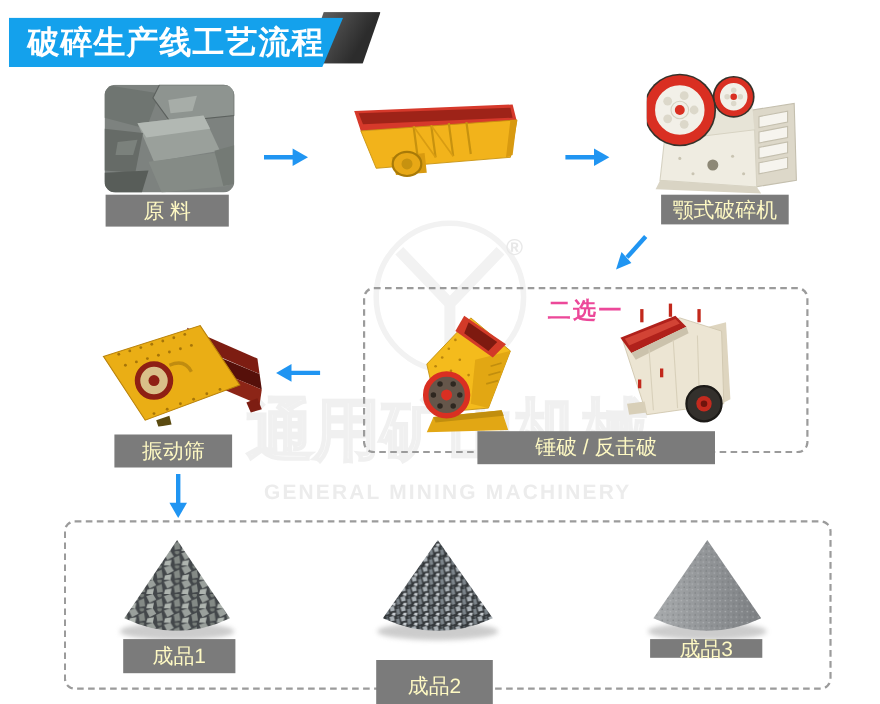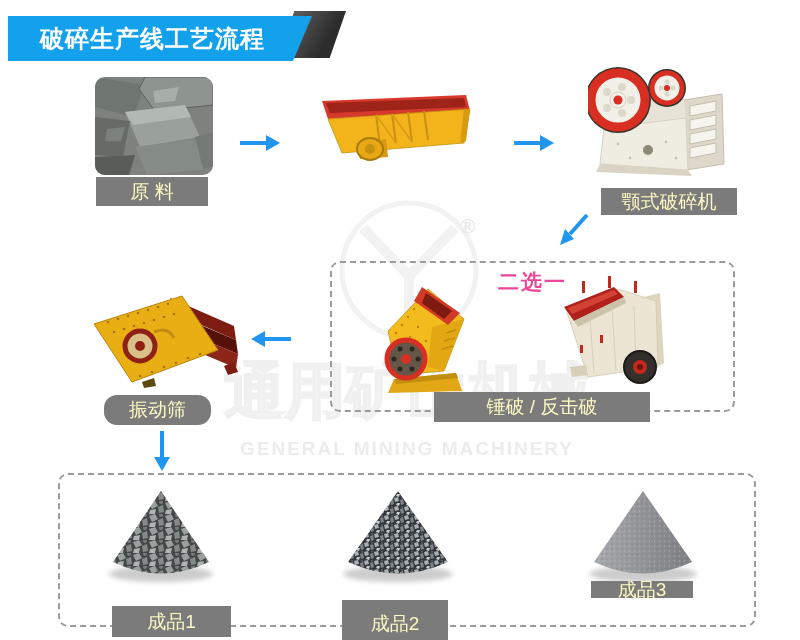--- a/index.html
+++ b/index.html
@@ -13,22 +13,22 @@
     background:linear-gradient(120deg,#6d6d6d 0%,#2c2c2c 70%);
     clip-path:polygon(24% 0,100% 0,76% 100%,0 100%);
   }
   .banner{
     position:absolute;left:8px;top:16px;width:304px;height:45px;z-index:2;
     background:#14a1ec;
     clip-path:polygon(0 0,100% 0,calc(100% - 19px) 100%,0 100%);
     display:flex;align-items:center;
   }
   .banner .t{
-    color:#ffffff;font-size:24px;font-weight:bold;letter-spacing:1px;
-    padding-left:32px;white-space:nowrap;
+    color:#ffffff;font-size:29px;font-weight:bold;letter-spacing:1px;
+    padding-left:17px;white-space:nowrap;
   }
   
   .lbl{
     position:absolute;background:#7b7b7b;color:#fef9c3;z-index:3;
     display:flex;align-items:center;justify-content:center;
     font-size:19px;white-space:nowrap;
   }
   
   .dash-box{
     position:absolute;border:2px dashed #9b9b9b;border-radius:10px;
@@ -138,21 +138,21 @@
   <svg class="img-abs" style="left:238px;top:133px;" width="44" height="20" viewBox="0 0 44 20">
     <line x1="2" y1="10" x2="31" y2="10" stroke="#2095f2" stroke-width="4"></line>
     <polygon points="42,10 28,2 28,18" fill="#2095f2"></polygon>
   </svg>
   <svg class="img-abs" style="left:512px;top:133px;" width="44" height="20" viewBox="0 0 44 20">
     <line x1="2" y1="10" x2="31" y2="10" stroke="#2095f2" stroke-width="4"></line>
     <polygon points="42,10 28,2 28,18" fill="#2095f2"></polygon>
   </svg>
 
   <div class="lbl" style="left:96px;top:177px;width:112px;height:29px;">原 料</div>
-  <div class="lbl" style="left:601px;top:188px;width:136px;height:27px;font-family:Liberation Mono, monospace;">颚式破碎机</div>
+  <div class="lbl" style="left:601px;top:177px;width:116px;height:27px;font-family:Liberation Mono, monospace;">颚式破碎机</div>
 
   <svg class="img-abs" style="left:556px;top:212px;" width="36" height="36" viewBox="0 0 36 36">
     <line x1="31" y1="3" x2="14" y2="22" stroke="#2095f2" stroke-width="4"></line>
     <polygon points="4,33 18,27 9,17" fill="#2095f2"></polygon>
   </svg>
 
   <div class="dash-box" style="left:330px;top:261px;width:401px;height:147px;">
     <div class="choice-note">二选一</div>
 
     <svg class="img-abs" style="left:44px;top:18px;" width="100" height="118" viewBox="0 0 100 118">
@@ -234,21 +234,21 @@
       <circle cx="92" cy="75" r="1.3"></circle>
         <circle cx="104" cy="70" r="1.3"></circle>
         <circle cx="116" cy="66" r="1.3"></circle>
     </g>
     <path d="M70,44 q14,-6 20,6" fill="none" stroke="#c08c10" stroke-width="3"></path>
     <circle cx="56" cy="58" r="15" fill="#d9c089" stroke="#8e2014" stroke-width="5"></circle>
     <circle cx="56" cy="58" r="5" fill="#8e2014"></circle>
     <polygon points="58,94 70,90 72,98 60,100" fill="#5a4a10"></polygon>
   </svg>
 
-  <div class="lbl" style="left:104px;top:395px;width:107px;height:30px;border-radius:13px;">振动筛</div>
+  <div class="lbl" style="left:104px;top:395px;width:107px;height:30px;">振动筛</div>
   <svg class="img-abs" style="left:152px;top:429px;" width="20" height="44" viewBox="0 0 20 44">
     <line x1="10" y1="2" x2="10" y2="31" stroke="#2095f2" stroke-width="4"></line>
     <polygon points="10,42 2,28 18,28" fill="#2095f2"></polygon>
   </svg>
 
   <div class="dash-box" style="left:58px;top:473px;width:694px;height:150px;">
 
     <svg class="img-abs" style="left:40px;top:13px;" width="122" height="100" viewBox="0 0 122 100">
       <defs>
         <pattern id="p1" width="16" height="13" patternUnits="userSpaceOnUse">
@@ -297,17 +297,17 @@
         <filter id="bl3" x="-30%" y="-30%" width="160%" height="160%">
           <feGaussianBlur stdDeviation="2.5"></feGaussianBlur>
         </filter>
       </defs>
       <ellipse cx="62" cy="86" rx="54" ry="8" fill="#9a9a9a" opacity="0.5" filter="url(#bl3)"></ellipse>
       <path d="M62,3 L13,74 Q62,97 111,74 Z" fill="url(#g3)"></path>
       <path d="M62,3 L13,74 Q62,97 111,74 Z" fill="url(#p3)" opacity="0.55"></path>
     </svg>
   </div>
 
-  <div class="lbl" style="left:112px;top:581px;width:119px;height:31px;margin-top:25px;">成品1</div>
+  <div class="lbl" style="left:112px;top:581px;width:102px;height:31px;">成品1</div>
   <div class="lbl" style="left:342px;top:580px;width:106px;height:48px;margin-top:20px;">成品2</div>
   <div class="lbl" style="left:591px;top:581px;width:102px;height:17px;">成品3</div>
 
 </div>
 
 </body></html>

